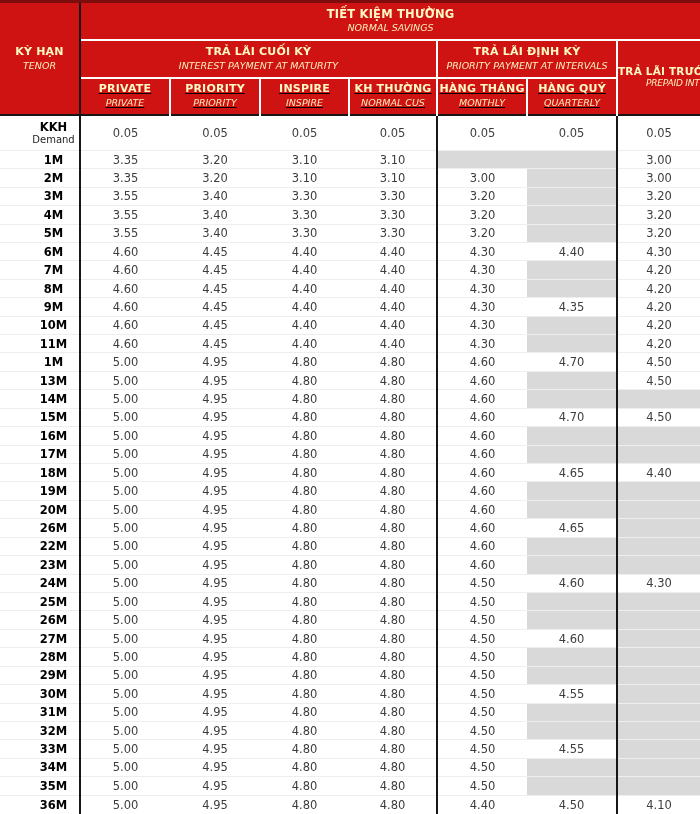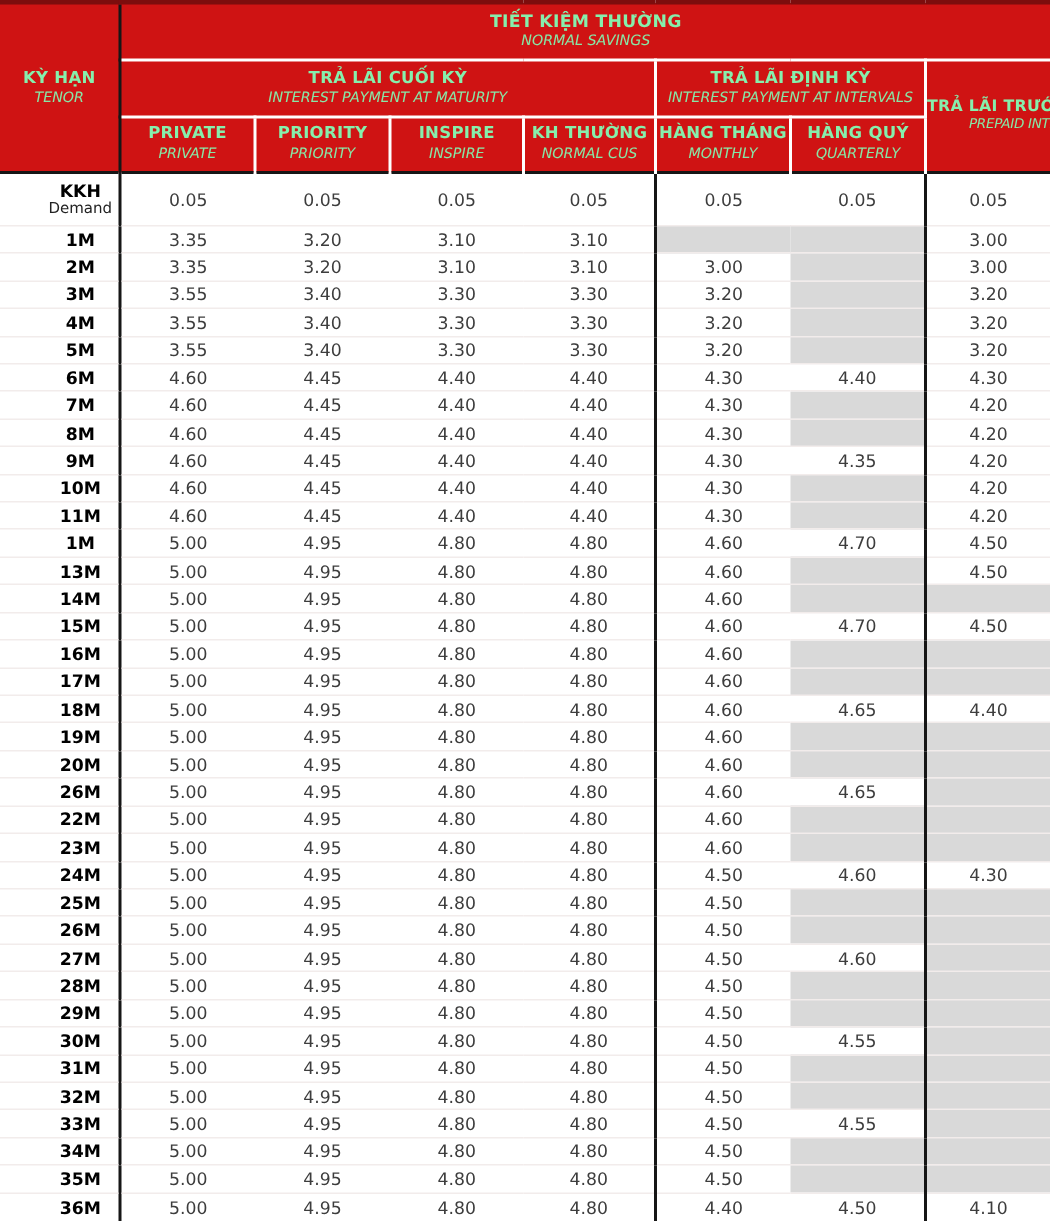--- a/index.html
+++ b/index.html
@@ -7,35 +7,35 @@
     width: 700px; height: 814px; overflow: hidden;
     font-family: "DejaVu Sans", "Liberation Sans", sans-serif;
     background: #ffffff;
   }
   table.rates {
     width: 700px; height: 814px;
     border-collapse: collapse; table-layout: fixed;
     border-top: 3px solid #7d0d0d;
   }
   thead th {
-    background: #cf1313; color: #86efac;
+    background: #cf1313; color: #fef9c3;
     padding: 0; vertical-align: middle; 
     font-weight: normal;
   }
   .vi { font-weight: 700; font-size: 11px; letter-spacing: .2px; line-height: 1.35; }
   .en { font-style: italic; font-size: 9.5px; line-height: 1.3; opacity: .96; }
   .th-product .vi { font-size: 11.5px; }
   .th-tenor   { border-right: 2px solid #161616; }
   .th-product { border-bottom: 2px solid #ffffff; }
   .th-group   { border-right: 2px solid #ffffff; border-bottom: 2px solid #ffffff; }
   .th-sub     { border-right: 2px solid #ffffff; }
   .th-sub:last-child { border-right: 2px solid #ffffff; }
   .th-prepaid .vi { font-size: 10.5px; white-space: nowrap; }
   .th-prepaid .en { font-size: 9px; white-space: nowrap; letter-spacing: -.2px; margin-left: 28px; }
-  tr.h1 { height: 38px; } tr.h2 { height: 38px; padding-left: 32px; } tr.h3 { height: 37px; }
+  tr.h1 { height: 38px; } tr.h2 { height: 38px; padding-left: 32px; } tr.h3 { height: 37px; text-decoration: underline; }
 
   tbody td {
     text-align: center; vertical-align: middle;
     font-size: 11.5px; color: #3d3d3d;
     border-bottom: 1px solid #f2eceb;
     padding: 0;
   }
   tbody tr { height: 18px; }
   tbody tr.first { height: 35px; }
   tbody tr:first-child td { border-top: 2px solid #161616; }
@@ -71,21 +71,21 @@
           <div class="en">NORMAL SAVINGS</div>
         </th>
       </tr>
       <tr class="h2">
         <th colspan="4" class="th-group">
           <div class="vi">TRẢ LÃI CUỐI KỲ</div>
           <div class="en">INTEREST PAYMENT AT MATURITY</div>
         </th>
         <th colspan="2" class="th-group">
           <div class="vi">TRẢ LÃI ĐỊNH KỲ</div>
-          <div class="en">INTEREST PAYMENT AT INTERVALS</div>
+          <div class="en">PRIORITY PAYMENT AT INTERVALS</div>
         </th>
         <th rowspan="2" class="th-prepaid">
           <div class="vi">TRẢ LÃI TRƯỚC</div>
           <div class="en">PREPAID INTEREST</div>
         </th>
       </tr>
       <tr class="h3">
         <th class="th-sub">
           <div class="vi">PRIVATE</div>
           <div class="en">PRIVATE</div>

